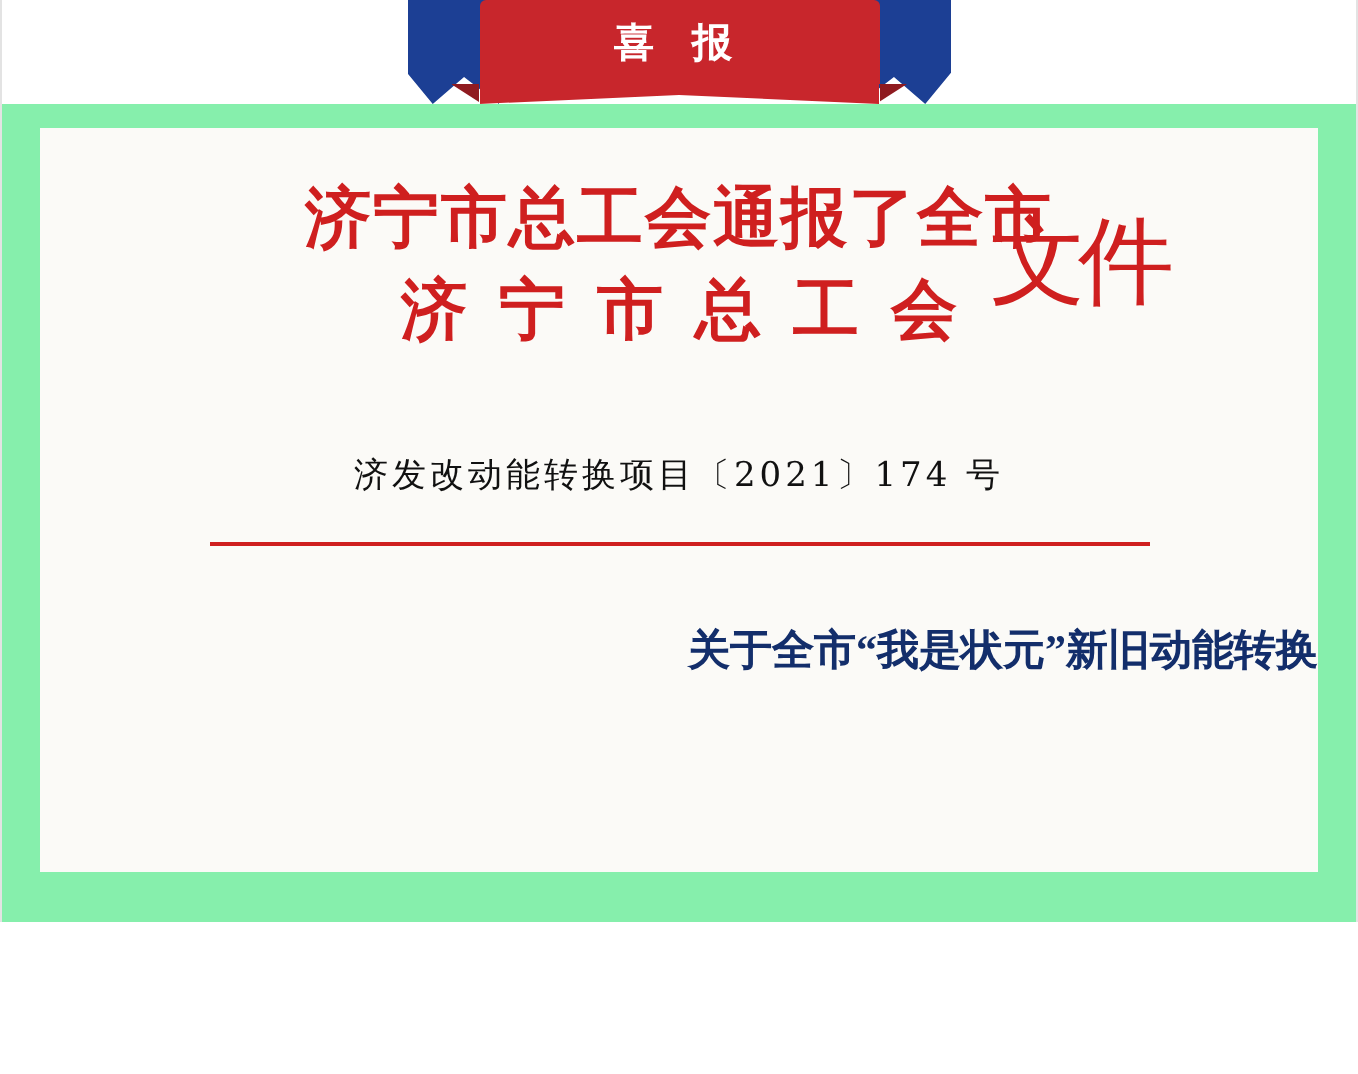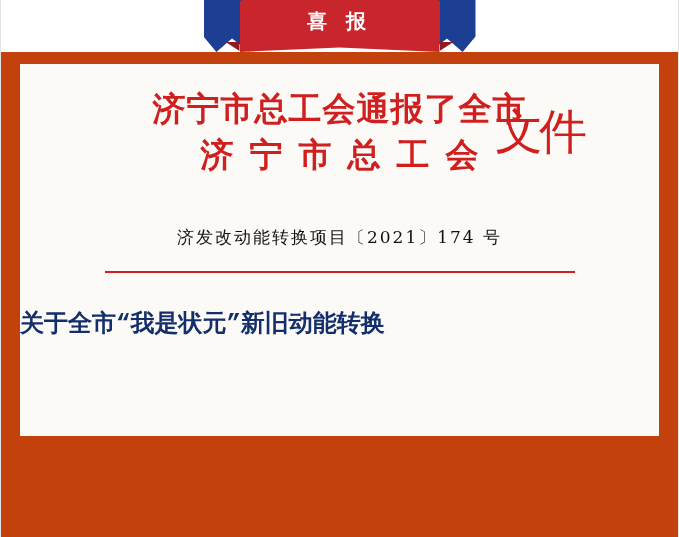--- a/index.html
+++ b/index.html
@@ -9,22 +9,22 @@
   body {
     width: 679px;
     height: 537px;
     background: #ffffff;
     font-family: "Liberation Sans", sans-serif;
     overflow: hidden;
   }
   .page {
     position: relative;
     width: 679px;
-    height: 537px;
-    background: #c2410c;
+    height: 461px;
+    background: #86efac;
     box-sizing: border-box;
     border-left: 1px solid #e3e3e3;
     border-right: 1px solid #e3e3e3;
   }
 
   
   .banner-wrap {
     position: relative;
     width: 100%;
     height: 52px;
@@ -166,26 +166,26 @@
     font-family: "DejaVu Serif", "Liberation Serif", serif;
   }
   .red-rule {
     margin: 22px auto 0 auto;
     width: 470px;
     height: 2px;
     background: #cf1f1f;
   }
   .doc-title {
     margin-top: 34px;
-    text-align: left;
+    text-align: right;
     color: #132e6b;
-    font-size: 24px;
+    font-size: 21px;
     font-weight: bold;
     line-height: 36px;
-    font-family: Liberation Mono, monospace;
+    font-family: Liberation Serif, serif;
   }
   .doc-title .t2 { letter-spacing: 1px; }
 </style>
 </head>
 <body>
 
 <div class="page">
 
   <div class="banner-wrap">
     <div class="banner">

